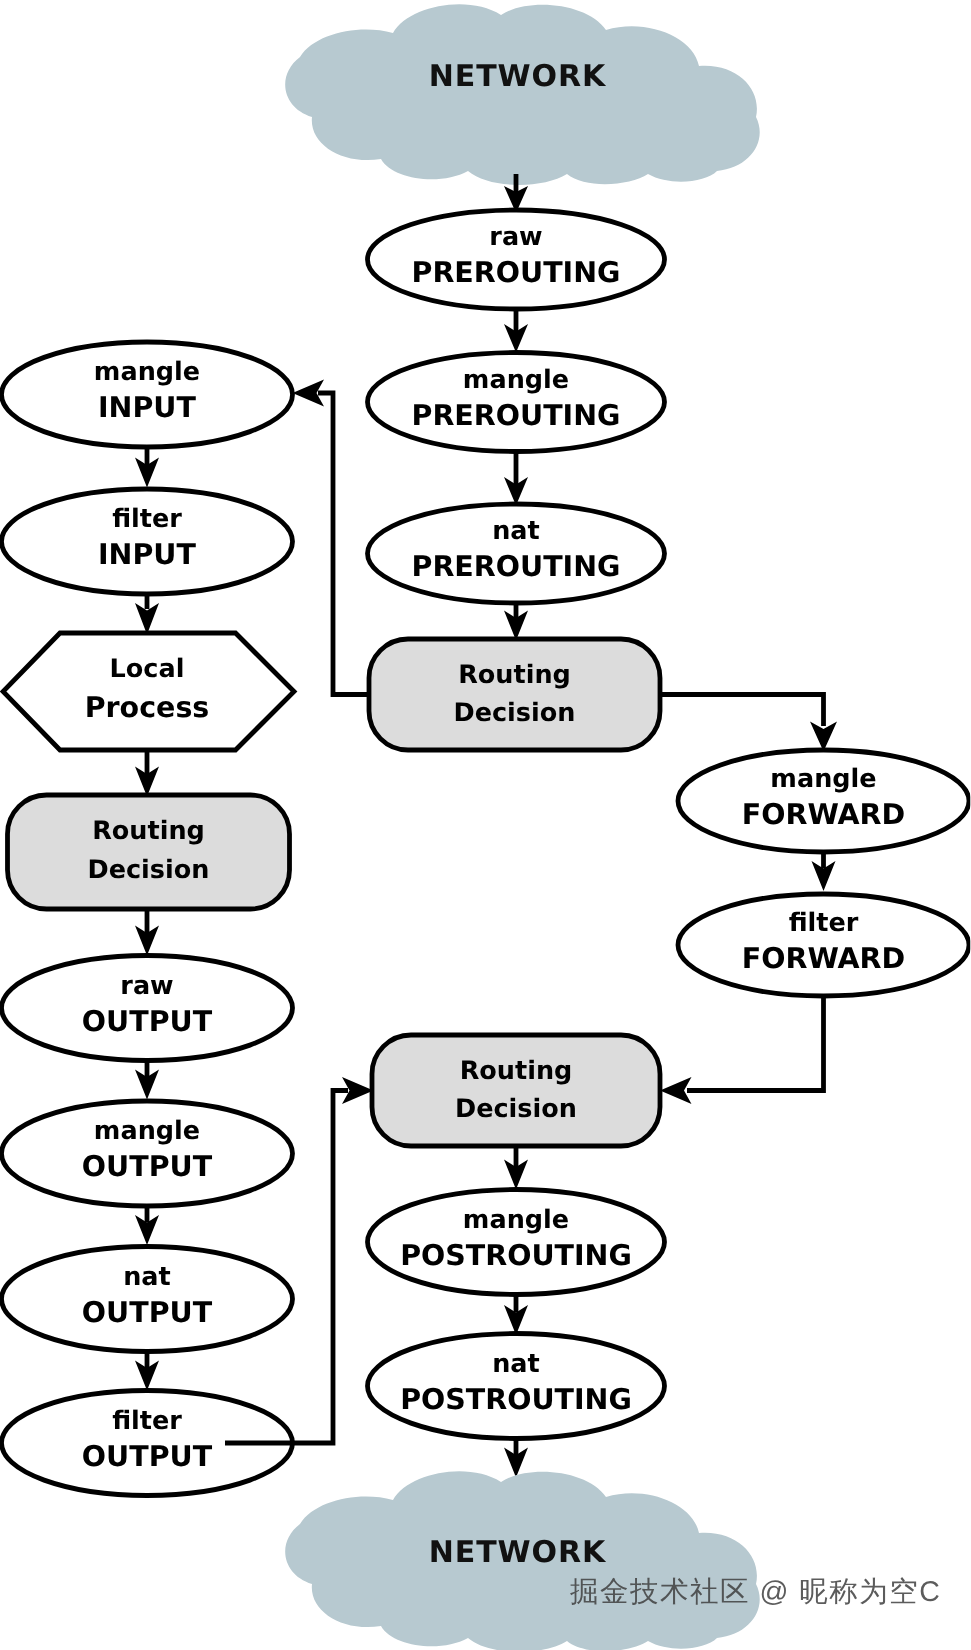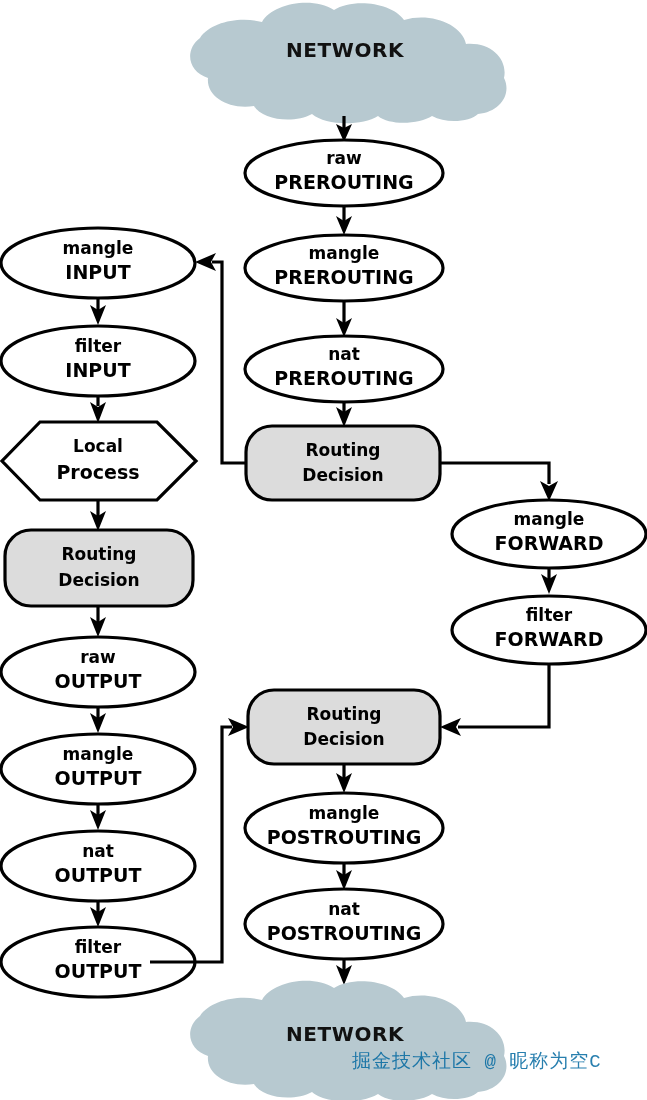--- a/index.html
+++ b/index.html
@@ -49,25 +49,25 @@
     font-family: "DejaVu Sans", sans-serif;
     font-weight: bold;
     font-size: 20px;
     fill: #111111;
     text-anchor: middle;
     letter-spacing: 0.6px;
   }
   .decision-label { font-size: 17px; }
   .watermark {
     position: absolute;
-    left: 352px;
+    left: 380px;
     top: 1048px;
-    font-family: Liberation Mono, monospace;
+    font-family: Liberation Sans, sans-serif;
     font-size: 19px;
-    color: #0369a1;
+    color: #404040;
     opacity: 0.85;
     white-space: nowrap;
     letter-spacing: 1px;
     pointer-events: none;
   }
 </style>
 </head>
 <body>
 
 <div id="diagram-root">

